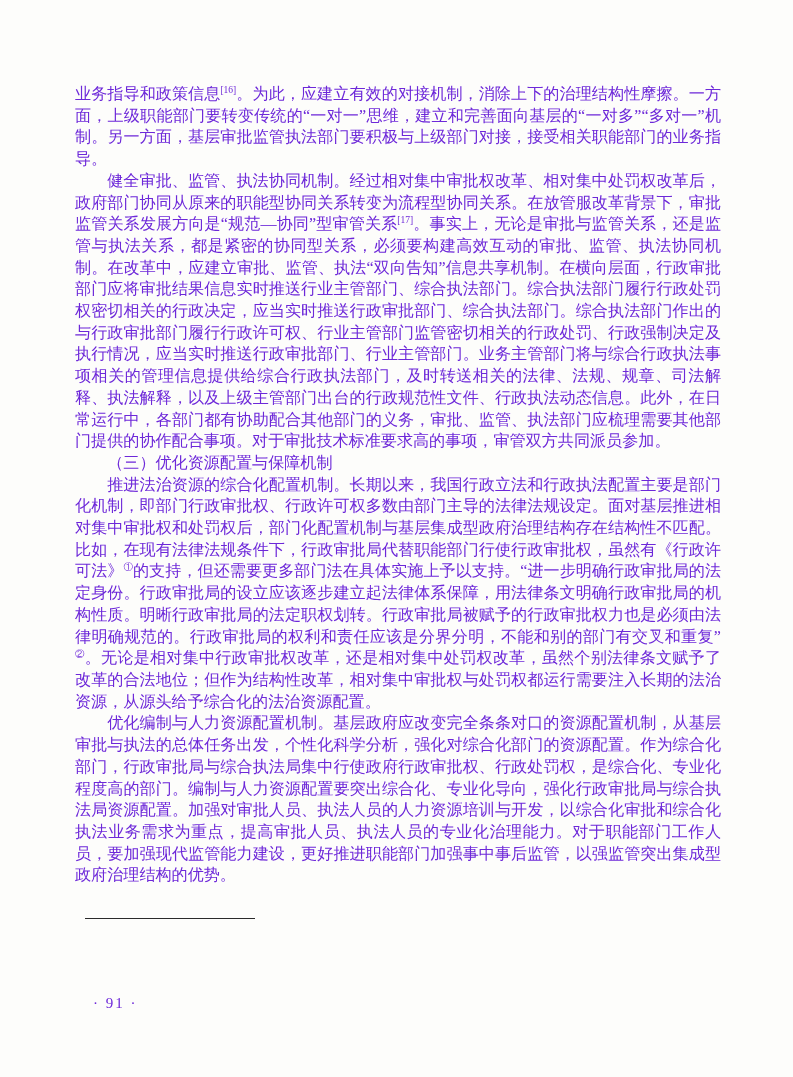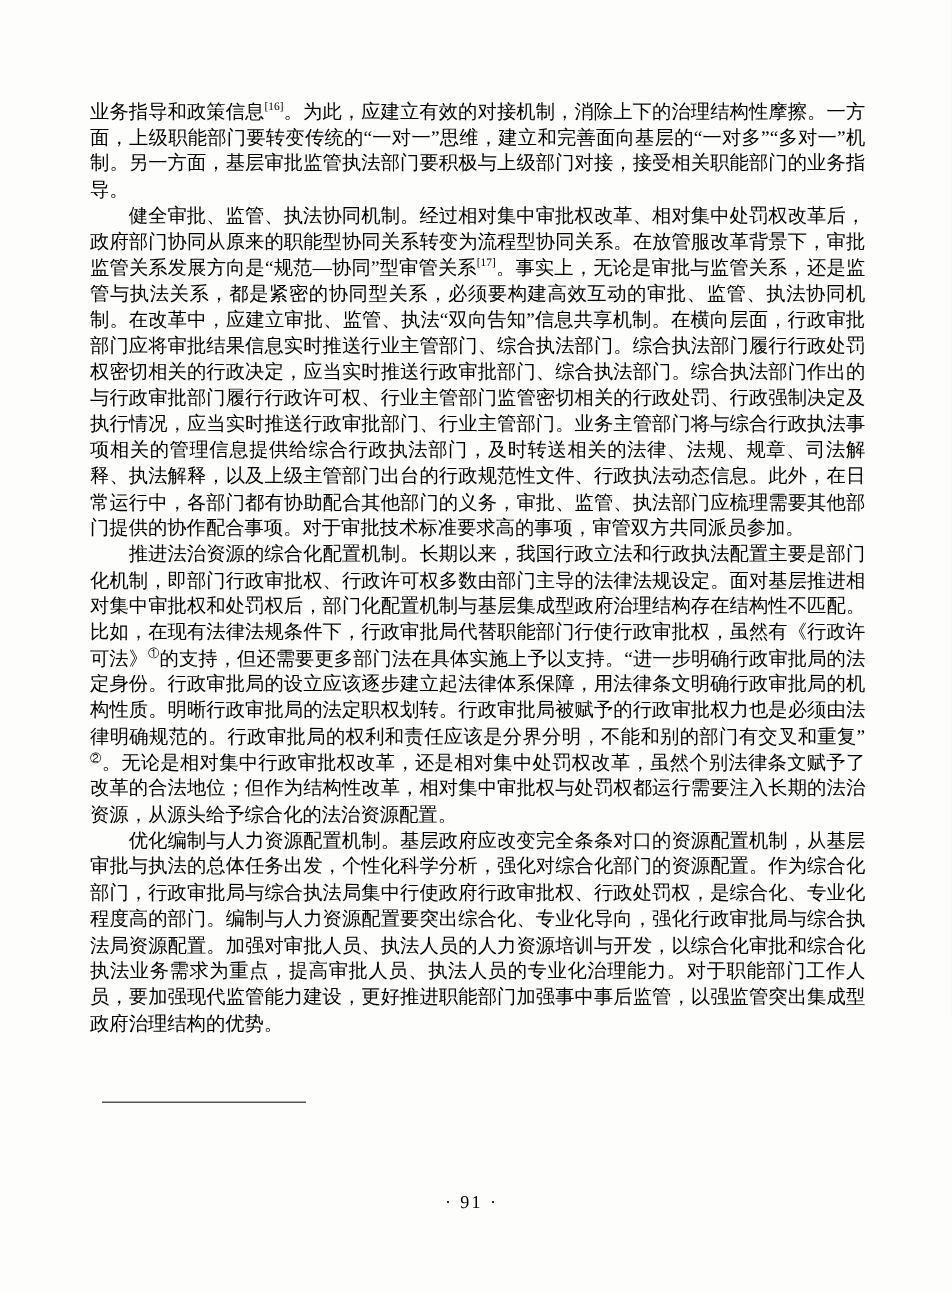--- a/index.html
+++ b/index.html
@@ -4,21 +4,21 @@
 <style>
   html, body { margin: 0; padding: 0; }
   body { background: #e9e9e9; }
   .page {
     position: relative;
     width: 793px;
     height: 1077px;
     margin: 0 auto;
     background: #fdfdfb;
     font-family: "Liberation Serif", "DejaVu Serif", serif;
-    color: #000000;
+    color: #6d28d9;
     overflow: hidden;
   }
   .text-body {
     position: absolute;
     left: 75px;
     top: 83px;
     width: 646px;
   }
   .para {
     margin: 0;
@@ -51,37 +51,38 @@
     font-size: 13.4px;
     line-height: 21.8px;
     text-align: justify;
     text-justify: inter-ideograph;
     padding-left: 1.35em;
     text-indent: -1.35em;
   }
   .footnote .fn-marker { margin-right: 0.35em; }
   .page-number {
     position: absolute;
-    left: 79px;
+    left: 93px;
     top: 995px;
     width: 646px;
-    text-align: center;
+    text-align: left;
     padding-right: 18px;
     box-sizing: border-box;
     font-size: 15px;
     letter-spacing: 2px;
   }
 </style>
 </head>
 <body>
 
 <div class="page">
   <div class="text-body">
       <p class="para">业务指导和政策信息<sup>[16]</sup>。为此，应建立有效的对接机制，消除上下的治理结构性摩擦。一方面，上级职能部门要转变传统的“一对一”思维，建立和完善面向基层的“一对多”“多对一”机制。另一方面，基层审批监管执法部门要积极与上级部门对接，接受相关职能部门的业务指导。</p>
       <p class="para indent">健全审批、监管、执法协同机制。经过相对集中审批权改革、相对集中处罚权改革后，政府部门协同从原来的职能型协同关系转变为流程型协同关系。在放管服改革背景下，审批监管关系发展方向是“规范—协同”型审管关系<sup>[17]</sup>。事实上，无论是审批与监管关系，还是监管与执法关系，都是紧密的协同型关系，必须要构建高效互动的审批、监管、执法协同机制。在改革中，应建立审批、监管、执法“双向告知”信息共享机制。在横向层面，行政审批部门应将审批结果信息实时推送行业主管部门、综合执法部门。综合执法部门履行行政处罚权密切相关的行政决定，应当实时推送行政审批部门、综合执法部门。综合执法部门作出的与行政审批部门履行行政许可权、行业主管部门监管密切相关的行政处罚、行政强制决定及执行情况，应当实时推送行政审批部门、行业主管部门。业务主管部门将与综合行政执法事项相关的管理信息提供给综合行政执法部门，及时转送相关的法律、法规、规章、司法解释、执法解释，以及上级主管部门出台的行政规范性文件、行政执法动态信息。此外，在日常运行中，各部门都有协助配合其他部门的义务，审批、监管、执法部门应梳理需要其他部门提供的协作配合事项。对于审批技术标准要求高的事项，审管双方共同派员参加。</p>
+      <p class="para indent">（三）优化资源配置与保障机制</p>
       <p class="para indent">推进法治资源的综合化配置机制。长期以来，我国行政立法和行政执法配置主要是部门化机制，即部门行政审批权、行政许可权多数由部门主导的法律法规设定。面对基层推进相对集中审批权和处罚权后，部门化配置机制与基层集成型政府治理结构存在结构性不匹配。比如，在现有法律法规条件下，行政审批局代替职能部门行使行政审批权，虽然有《行政许可法》<sup>①</sup>的支持，但还需要更多部门法在具体实施上予以支持。“进一步明确行政审批局的法定身份。行政审批局的设立应该逐步建立起法律体系保障，用法律条文明确行政审批局的机构性质。明晰行政审批局的法定职权划转。行政审批局被赋予的行政审批权力也是必须由法律明确规范的。行政审批局的权利和责任应该是分界分明，不能和别的部门有交叉和重复”<sup>②</sup>。无论是相对集中行政审批权改革，还是相对集中处罚权改革，虽然个别法律条文赋予了改革的合法地位；但作为结构性改革，相对集中审批权与处罚权都运行需要注入长期的法治资源，从源头给予综合化的法治资源配置。</p>
       <p class="para indent">优化编制与人力资源配置机制。基层政府应改变完全条条对口的资源配置机制，从基层审批与执法的总体任务出发，个性化科学分析，强化对综合化部门的资源配置。作为综合化部门，行政审批局与综合执法局集中行使政府行政审批权、行政处罚权，是综合化、专业化程度高的部门。编制与人力资源配置要突出综合化、专业化导向，强化行政审批局与综合执法局资源配置。加强对审批人员、执法人员的人力资源培训与开发，以综合化审批和综合化执法业务需求为重点，提高审批人员、执法人员的专业化治理能力。对于职能部门工作人员，要加强现代监管能力建设，更好推进职能部门加强事中事后监管，以强监管突出集成型政府治理结构的优势。</p>
     </div>
   <div class="footnote-separator"></div>
   <div class="footnotes">
     </div>
   <div class="page-number">· 91 ·</div>
 </div>
 
 </body></html>

